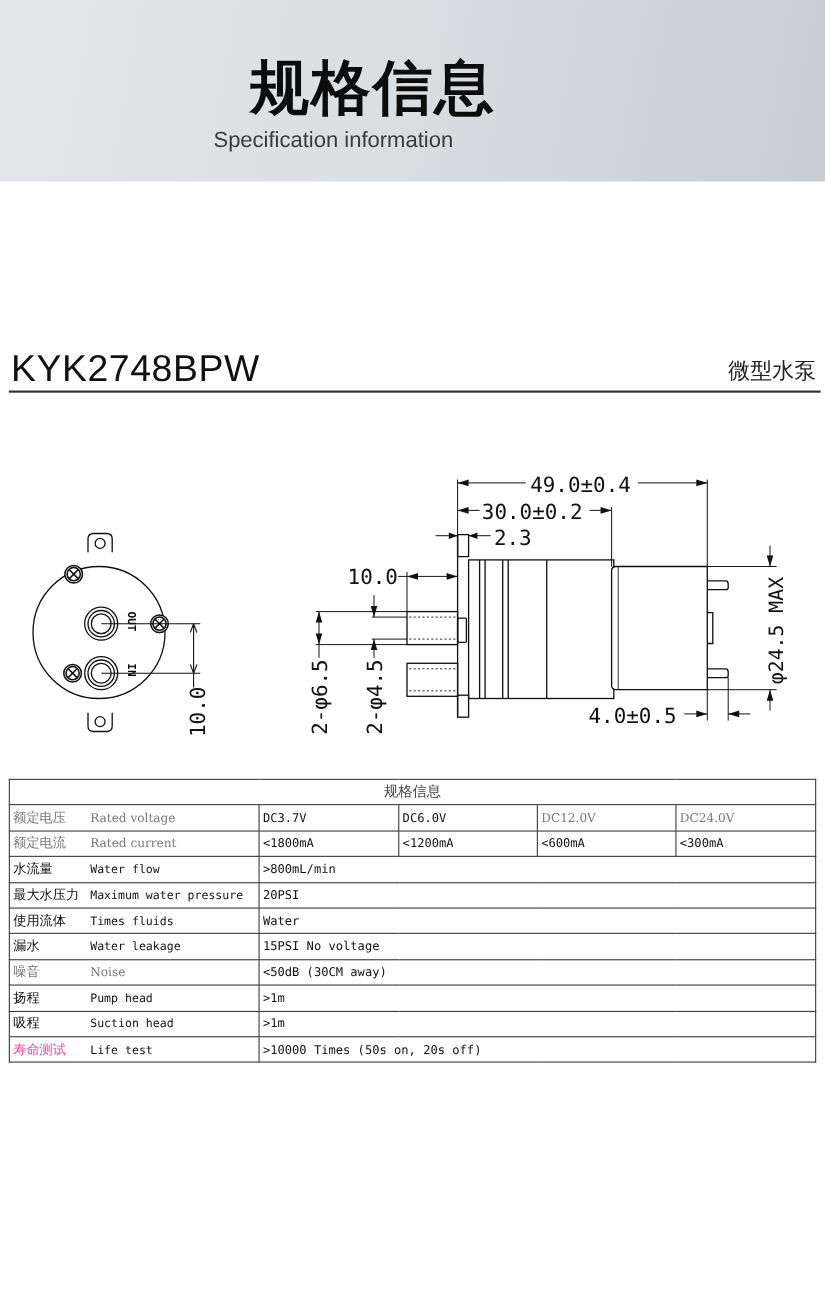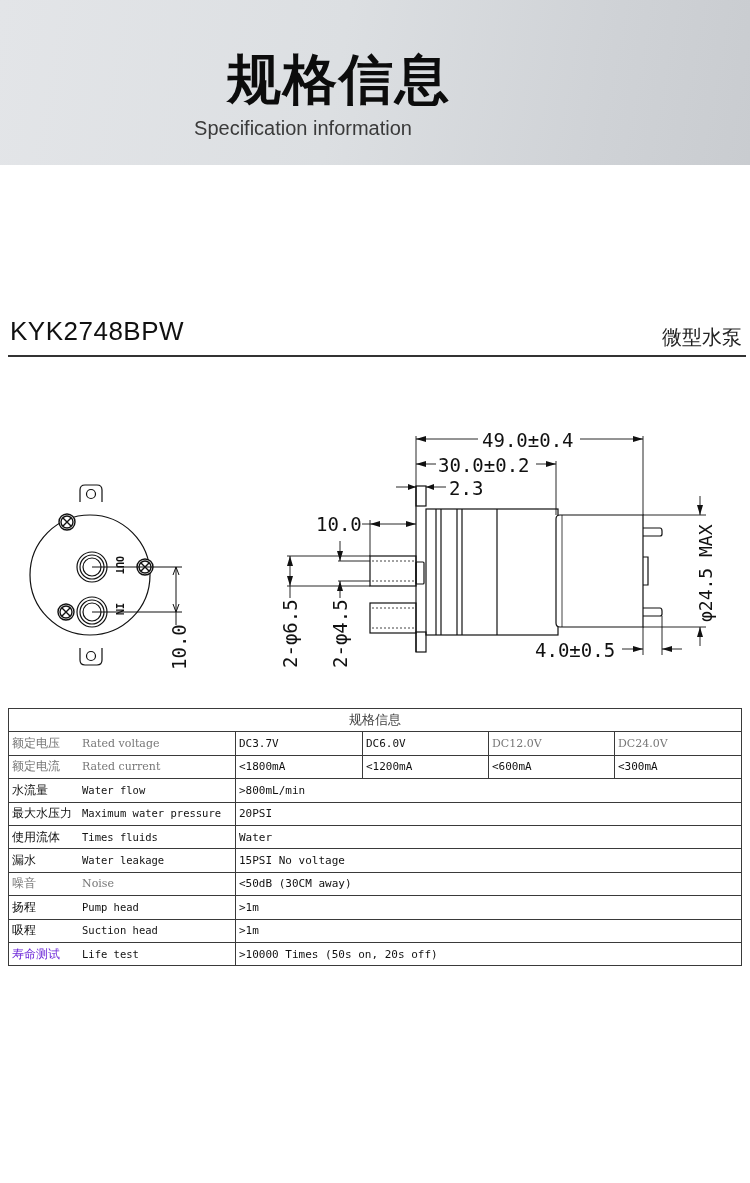--- a/index.html
+++ b/index.html
@@ -14,21 +14,21 @@
     position:absolute; left:0; width:678px; top:44px; text-align:center;
     font-family:"DejaVu Sans", sans-serif; font-weight:bold; font-size:54px; letter-spacing:2px; color:#0c0c0c;
   }
   .hero-sub {
     position:absolute; left:0; width:606px; top:117px; text-align:center;
     font-family:"Liberation Sans", sans-serif; font-size:20px; color:#3a3a3a;
   }
 
   .model-name {
     position:absolute; left:10px; top:316px;
-    font-family:"Liberation Sans", sans-serif; font-size:26px; color:#111; letter-spacing:0.5px;
+    font-family:"Liberation Sans", sans-serif; font-size:34px; color:#111; letter-spacing:0.5px;
   }
   .model-type {
     position:absolute; right:8px; top:324px;
     font-family:"DejaVu Sans", sans-serif; font-size:20px; color:#222;
   }
   .model-rule {
     position:absolute; left:8px; top:355px; width:738px; height:2px; background:#333;
   }
 
   .drawing { position:absolute; left:0; top:420px; width:750px; height:260px; }
@@ -229,17 +229,17 @@
   </tr>
   <tr>
     <td class="label-cell"><span class="lab-zh">扬程</span><span class="lab-en">Pump head</span></td>
     <td colspan="4">&gt;1m</td>
   </tr>
   <tr>
     <td class="label-cell"><span class="lab-zh">吸程</span><span class="lab-en">Suction head</span></td>
     <td colspan="4">&gt;1m</td>
   </tr>
   <tr>
-    <td class="label-cell"><span class="lab-zh" style="color:#6d28d9;font-family:Liberation Sans, sans-serif;">寿命测试</span><span class="lab-en">Life test</span></td>
+    <td class="label-cell"><span class="lab-zh" style="color:#ec4899;font-family:Liberation Sans, sans-serif;">寿命测试</span><span class="lab-en">Life test</span></td>
     <td colspan="4">&gt;10000 Times (50s on, 20s off)</td>
   </tr>
 </tbody>
   </table>
 
 </body></html>

